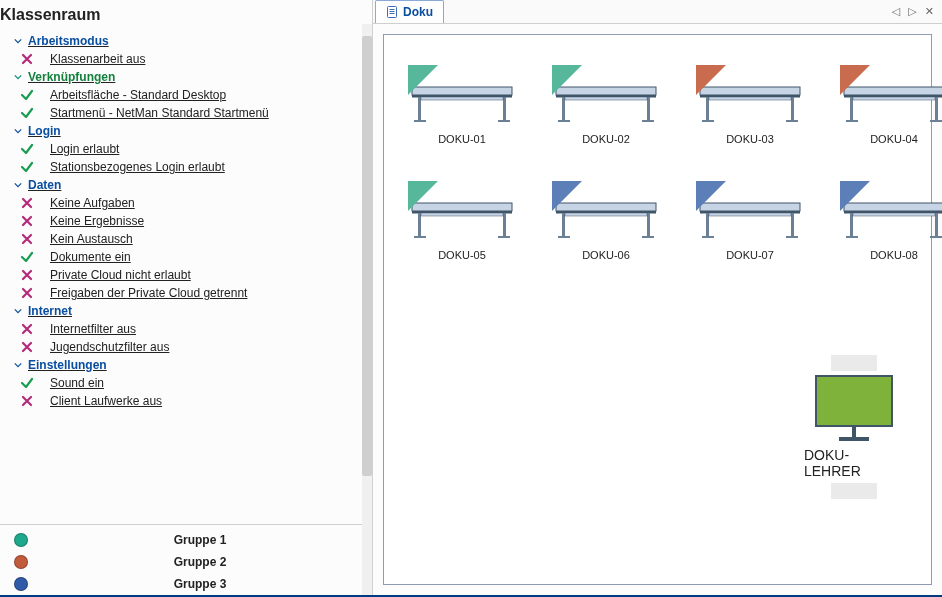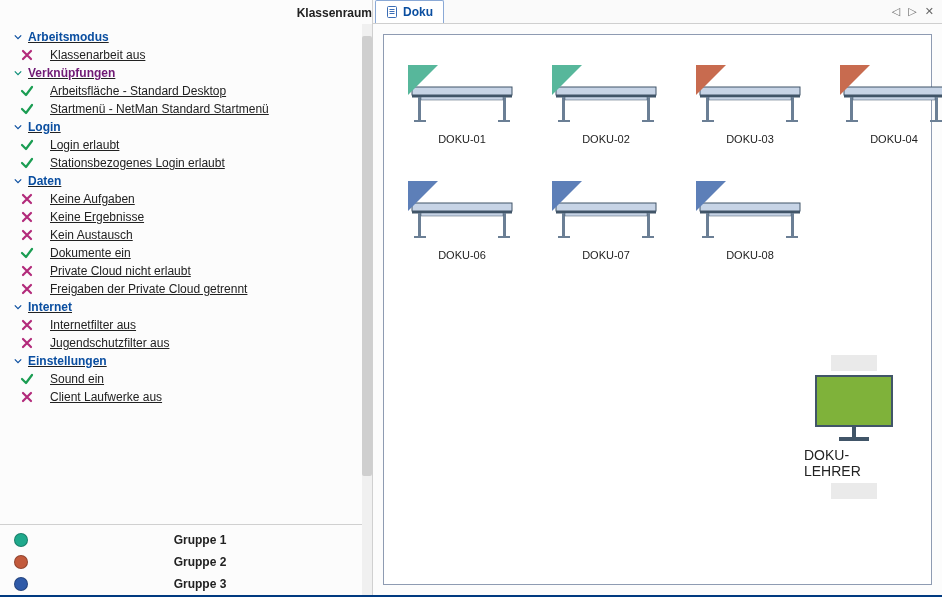--- a/index.html
+++ b/index.html
@@ -1,42 +1,42 @@
 <!DOCTYPE html>
 <html><head>
 <meta charset="utf-8">
 <style>
   * { box-sizing: border-box; }
   html, body { margin: 0; padding: 0; font-family: "Segoe UI", Arial, sans-serif; font-size: 12px; color: #222; }
   .app { width: 942px; height: 597px; display: flex; border-bottom: 2px solid #003a80; background: #fcfcfc; }
   .sidebar { width: 372px; height: 100%; border-right: 0; display: flex; flex-direction: column; position: relative; }
-  .sidebar-title { text-align: right; font-weight: bold; padding: 6px 0 8px 0; font-size: 12px; }
+  .sidebar-title { text-align: left; font-weight: bold; padding: 6px 0 8px 0; font-size: 16px; }
   .tree { flex: 1; overflow: hidden; padding-left: 14px; text-decoration: underline; }
   .section-hdr { display: flex; align-items: center; gap: 6px; padding: 2px 0; color: #0a4ea0; font-weight: bold; }
   .section-hdr .caret { width: 8px; height: 8px; }
-  .section-hdr.green { color: #701a75; }
+  .section-hdr.green { color: #15803d; }
   .item-row { display: flex; align-items: flex-end; gap: 16px; padding: 2px 0 2px 6px; }
   .item-row .mark { width: 14px; height: 14px; flex: 0 0 14px; }
   .groups { border-top: 1px solid #d0d0d0; padding-top: 4px; }
   .group-row { display: flex; align-items: center; padding: 4px 0 4px 14px; }
   .group-row .swatch { width: 14px; height: 14px; border-radius: 50%; flex: 0 0 14px; }
   .group-row .glabel { flex: 1; text-align: center; font-weight: bold; }
   .scrollbar-stub { position: absolute; right: 0; top: 24px; bottom: 0; width: 10px; background: #f0f0f0; display: flex; flex-direction: column; align-items: center; justify-content: flex-start; }
   .scrollbar-stub .thumb { width: 10px; height: 440px; background: #cfcfcf; margin-top: 12px; border-radius: 2px; }
 
   .main { flex: 1; display: flex; flex-direction: column; border-left: 1px solid #d0d0d0; }
   .tabbar { height: 24px; display: flex; align-items: stretch; border-bottom: 1px solid #cfcfcf; background: #fafafa; gap: 24px; }
   .tab { display: flex; align-items: center; gap: 5px; padding: 0 10px; border: 1px solid #8aa9d6; border-bottom: none; background: #fff; color: #0a4ea0; font-weight: bold; border-radius: 2px 2px 0 0; margin-left: 2px; }
   .tab .tab-icon { width: 12px; height: 12px; }
   .tabbar .spacer { flex: 1; }
   .tabbar .nav { display: flex; align-items: center; gap: 8px; padding: 0 8px; color: #666; }
   .tabbar .nav .navglyph { font-size: 11px; line-height: 1; cursor: pointer; }
 
   .canvas { flex: 1; margin: 10px; border: 1px solid #8e9bb2; background: #fff; position: relative; }
-  .grid { position: absolute; left: 24px; top: 30px; right: 24px; display: grid; grid-template-columns: repeat(5, 1fr); column-gap: 10px; row-gap: 40px; justify-items: center; gap: 36px; }
+  .grid { position: absolute; left: 24px; top: 30px; right: 24px; display: grid; grid-template-columns: repeat(4, 1fr); column-gap: 10px; row-gap: 40px; justify-items: center; gap: 36px; }
   .station { display: flex; flex-direction: column; align-items: center; }
   .station .label { margin-top: 8px; font-size: 11px; }
   .desk-svg { width: 108px; height: 60px; }
   .station-wrap { position: relative; width: 108px; height: 60px; }
 
   .teacher { position: absolute; left: 420px; top: 320px; width: 100px; display: flex; flex-direction: column; align-items: center; }
   .teacher .bar { width: 46px; height: 16px; background: #eaeaea; }
   .teacher .mon { width: 78px; height: 52px; background: #7fb23a; border: 2px solid #415568; margin-top: 4px; }
   .teacher .stand { width: 4px; height: 10px; background: #415568; }
   .teacher .base { width: 30px; height: 4px; background: #415568; }

